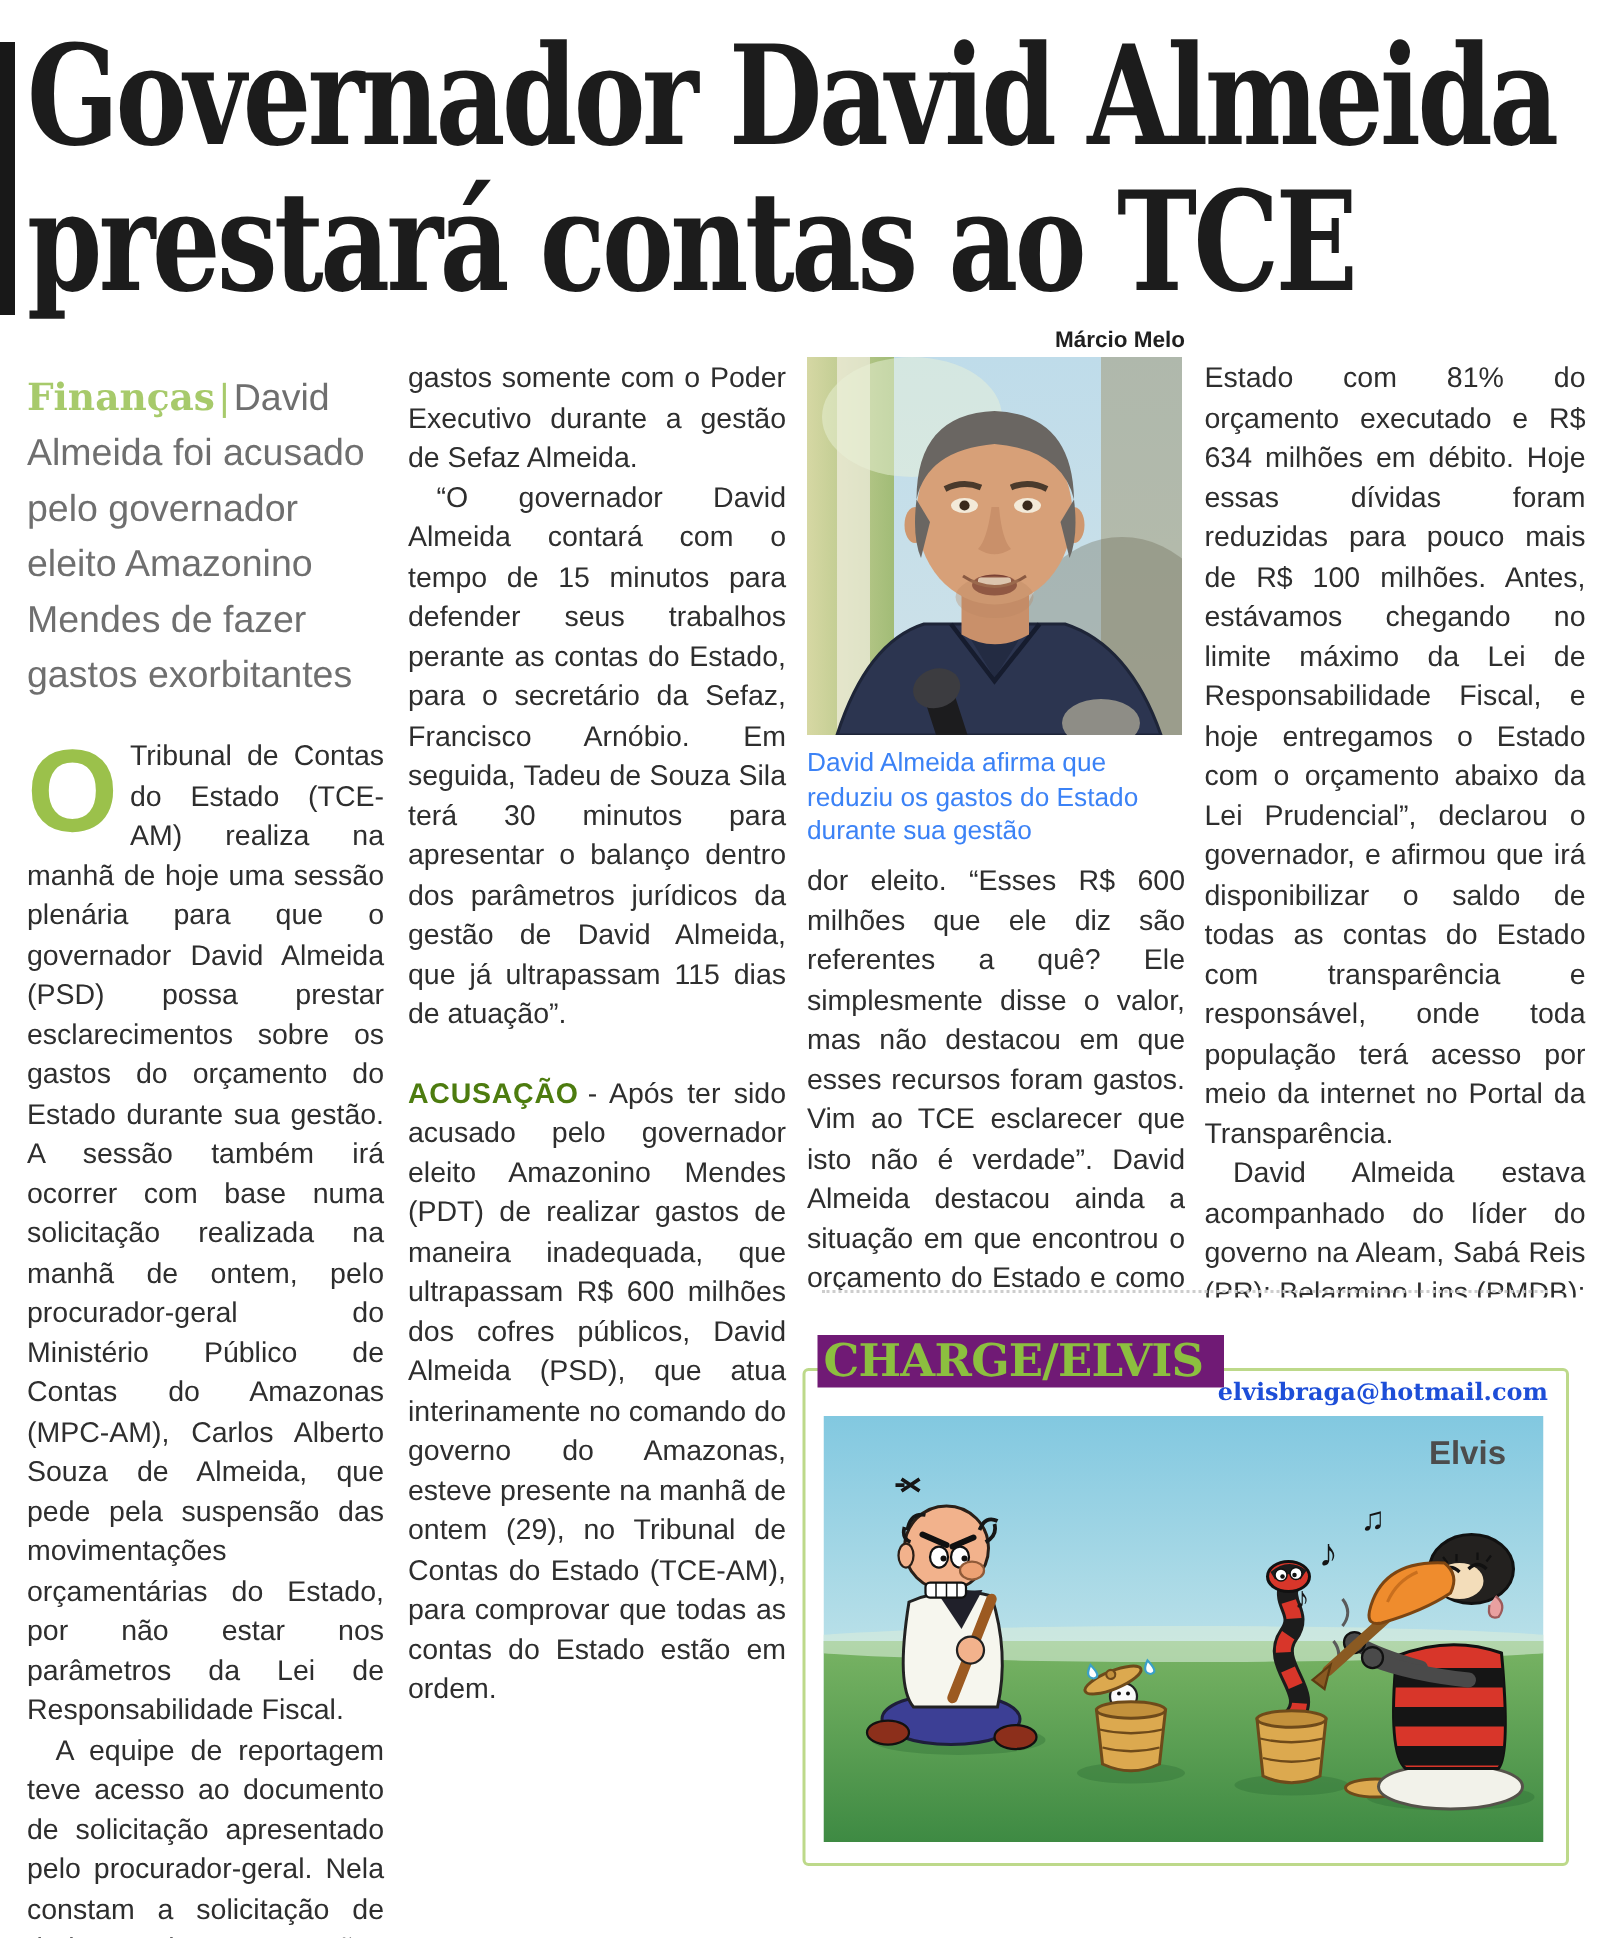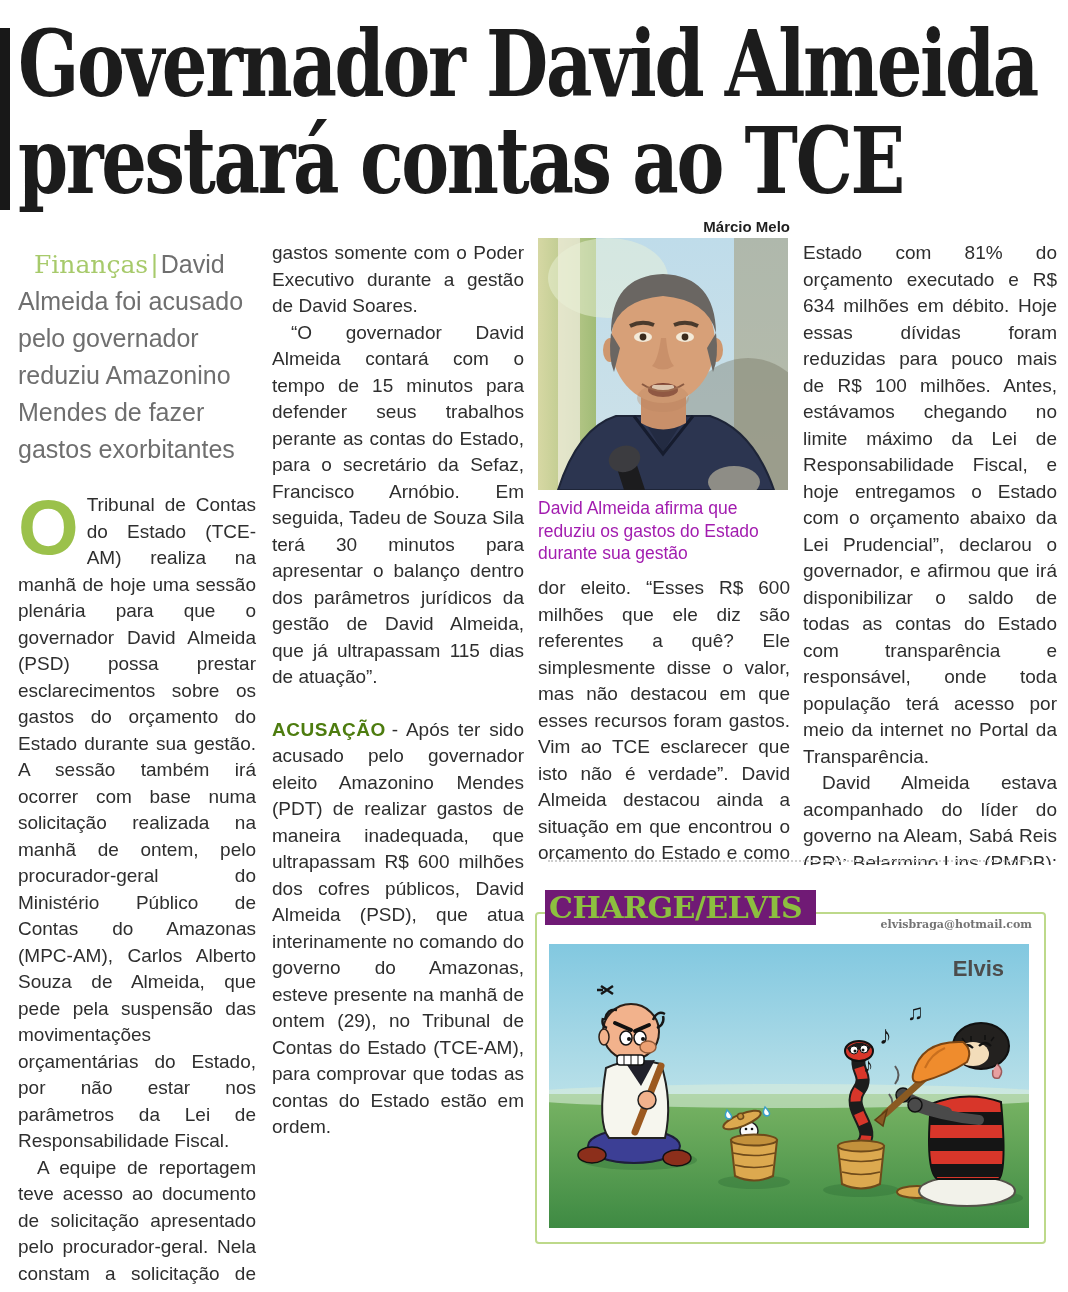--- a/index.html
+++ b/index.html
@@ -6,72 +6,72 @@
   .page{position:relative;width:1068px;height:1292px;background:#ffffff;overflow:hidden;
         font-family:"Liberation Sans",sans-serif;color:#2e2e2e;}
   
   .edge-strip{position:absolute;left:0;top:28px;width:10px;height:182px;background:#181818;}
   
   .headline{position:absolute;left:18px;top:16px;transform:scaleX(0.78);transform-origin:left top;
             font-family:"DejaVu Serif",serif;font-weight:bold;color:#1c1c1c;
             font-size:92px;line-height:97px;letter-spacing:-3px;white-space:nowrap;}
   
   .lead{position:absolute;left:18px;top:246px;width:238px;font-size:25px;line-height:37px;color:#6f6f6f;}
-  .kicker{font-family:"DejaVu Serif",serif;font-weight:normal;color:#a7ca6b;margin-left:16px;}
+  .kicker{font-family:"DejaVu Serif",serif;font-weight:bold;color:#a7ca6b;}
   .kicker-sep{color:#a7ca6b;padding:0 3px;font-weight:normal;}
   
   .col{position:absolute;font-size:19px;line-height:26.5px;text-align:justify;color:#2e2e2e;}
   .col p{margin:0;}
   .col p.indent{text-indent:19px;}
   .col1{left:18px;top:492px;width:238px;}
   .col2{left:272px;top:240px;width:252px;}
   .col3{left:538px;top:575px;width:252px;height:285px;overflow:hidden;}
   .col4{left:803px;top:240px;width:254px;height:625px;overflow:hidden;}
   .dropcap{float:left;font-weight:bold;font-size:78px;line-height:60px;color:#9bc14b;margin:5px 8px 0 0;}
   .subhead{color:#4d7c0f;font-weight:bold;letter-spacing:.5px;margin-right:6px;}
   .para-acusacao{margin-top:26px !important;}
   
   .photo-block{position:absolute;left:538px;top:218px;width:252px;}
   .photo-credit{text-align:right;font-size:15px;font-weight:bold;color:#1f1f1f;margin:0 0 3px 0;}
   .photo-frame{width:250px;height:252px;overflow:hidden;background:#bcd4de;}
-  .photo-caption{margin-top:7px;font-size:17.5px;line-height:22.5px;color:#a21caf;}
+  .photo-caption{margin-top:7px;font-size:17.5px;line-height:22.5px;color:#3b82f6;}
   
   .dotted-divider{position:absolute;left:548px;top:860px;width:484px;border-top:2px dotted #cdcdcd;}
   
   .charge-box{position:absolute;left:535px;top:912px;width:507px;height:328px;
               border:2px solid #bdd98a;border-radius:4px;background:#ffffff;}
   .charge-title{position:absolute;left:8px;top:-24px;background:#701a75;padding:0 14px 0 4px;
                 font-family:"DejaVu Serif",serif;font-weight:bold;font-size:30px;color:#8cbf3f;letter-spacing:-.5px;}
   .charge-email{position:absolute;right:12px;top:4px;font-family:"DejaVu Serif",serif;
-                font-weight:bold;font-size:11px;color:#737373;}
+                font-weight:bold;font-size:16px;color:#1d4ed8;}
   .cartoon-frame{position:absolute;left:12px;top:30px;width:439px;height:284px;}
 </style>
 </head>
 <body>
 
 <div class="page">
 
   <div class="edge-strip"></div>
 
   <div class="headline">
     <div>Governador David Almeida</div>
     <div>prestará contas ao TCE</div>
   </div>
 
   <div class="lead">
-    <span class="kicker">Finanças</span><span class="kicker-sep">|</span><span>David Almeida foi acusado pelo governador reduziu Amazonino Mendes de fazer gastos exorbitantes</span>
+    <span class="kicker">Finanças</span><span class="kicker-sep">|</span><span>David Almeida foi acusado pelo governador eleito Amazonino Mendes de fazer gastos exorbitantes</span>
   </div>
 
   <div class="col col1">
     <p><span class="dropcap">O</span><span>Tribunal de Contas do Estado (TCE-AM) realiza na manhã de hoje uma sessão plenária para que o governador David Almeida (PSD) possa prestar esclarecimentos sobre os gastos do orçamento do Estado durante sua gestão. A sessão também irá ocorrer com base numa solicitação realizada na manhã de ontem, pelo procurador-geral do Ministério Público de Contas do Amazonas (MPC-AM), Carlos Alberto Souza de Almeida, que pede pela suspensão das movimentações orçamentárias do Estado, por não estar nos parâmetros da Lei de Responsabilidade Fiscal.</span></p>
     <p class="indent">A equipe de reportagem teve acesso ao documento de solicitação apresentado pelo procurador-geral. Nela constam a solicitação de dados de transações realizadas entre os dias 10 de maio e 28 de agosto, como as transações bancárias de R$ 3.850.358.246,25</p>
   </div>
 
   <div class="col col2">
-    <p>gastos somente com o Poder Executivo durante a gestão de David Soares.</p>
+    <p>gastos somente com o Poder Executivo durante a gestão de Sefaz Almeida.</p>
     <p class="indent">“O governador David Almeida contará com o tempo de 15 minutos para defender seus trabalhos perante as contas do Estado, para o secretário da Sefaz, Francisco Arnóbio. Em seguida, Tadeu de Souza Sila terá 30 minutos para apresentar o balanço dentro dos parâmetros jurídicos da gestão de David Almeida, que já ultrapassam 115 dias de atuação”.</p>
     <p class="para-acusacao"><span class="subhead">ACUSAÇÃO</span><span>- Após ter sido acusado pelo governador eleito Amazonino Mendes (PDT) de realizar gastos de maneira inadequada, que ultrapassam R$ 600 milhões dos cofres públicos, David Almeida (PSD), que atua interinamente no comando do governo do Amazonas, esteve presente na manhã de ontem (29), no Tribunal de Contas do Estado (TCE-AM), para comprovar que todas as contas do Estado estão em ordem.</span></p>
 
   </div>
 
   <div class="photo-block">
     <div class="photo-credit">Márcio Melo</div>
     <div class="photo-frame">
       <svg width="250" height="252" viewBox="0 0 250 252">
         <defs>

